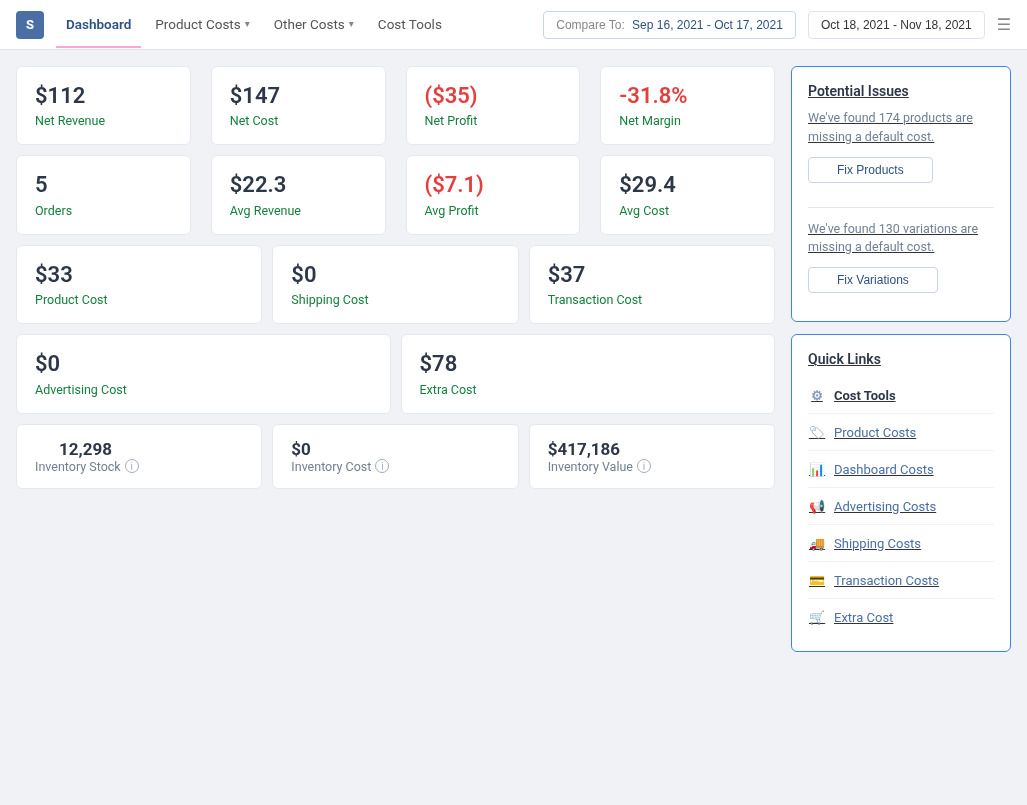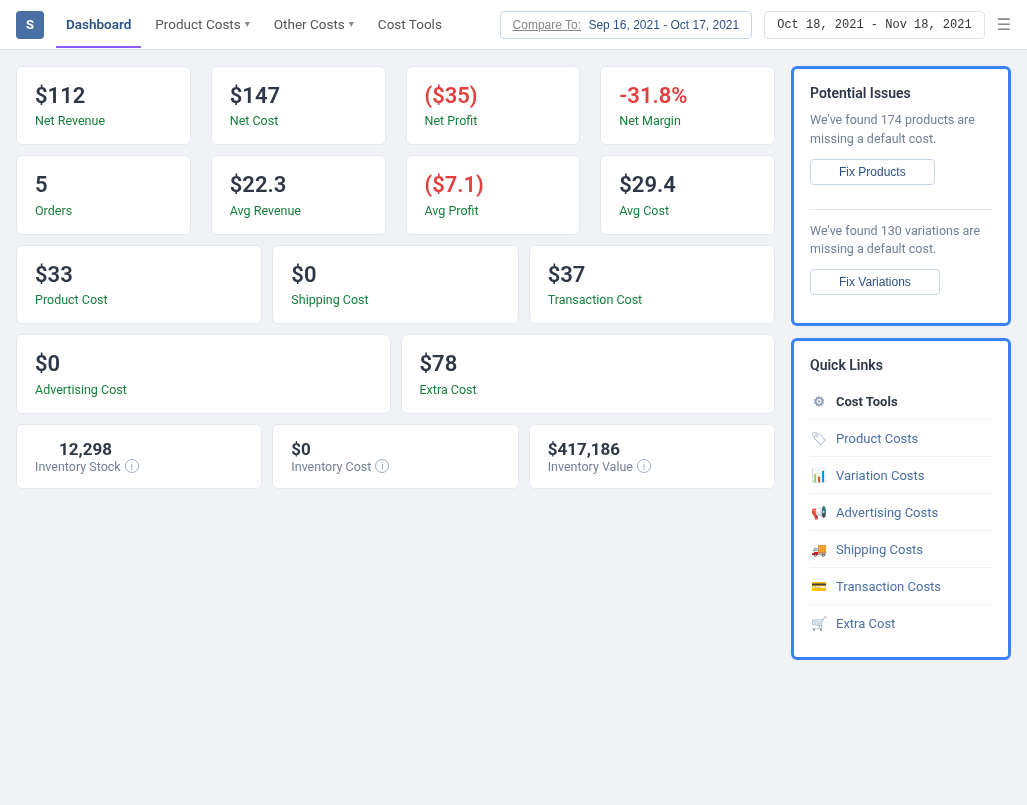--- a/index.html
+++ b/index.html
@@ -33,50 +33,49 @@
       padding: 14px 10px;
       cursor: pointer;
       color: #555;
       font-size: 13.5px;
       display: flex; align-items: center; gap: 4px;
       border-bottom: 2px solid transparent;
       white-space: nowrap;
     }
     .nav-item.active {
       color: #2c5282;
-      border-bottom: 2px solid #8b5cf6;
+      border-bottom: 2px solid #f9a8d4;
       font-weight: 600;
     }
     .nav-item .caret {
       font-size: 10px;
       color: #888;
     }
     .nav-spacer { flex: 1; }
     .nav-compare {
       border: 1px solid #c8d5e8;
       border-radius: 4px;
       padding: 6px 12px;
       font-size: 12px;
       color: #2c5282;
       background: #fff;
       cursor: pointer;
       white-space: nowrap;
     }
-    .nav-compare span.label { color: #888; margin-right: 4px; text-decoration: underline; }
+    .nav-compare span.label { color: #888; margin-right: 4px; }
     .nav-daterange {
       border: 1px solid #dde3ec;
       border-radius: 4px;
       padding: 6px 12px;
       font-size: 12px;
       color: #333;
       background: #fff;
       cursor: pointer;
       margin-left: 8px;
       white-space: nowrap;
-      font-family: Liberation Mono, monospace;
     }
     .nav-menu-icon {
       margin-left: 8px;
       cursor: pointer;
       color: #888;
       font-size: 16px;
     }
 
     
     .page-content {
@@ -176,23 +175,24 @@
       font-size: 10px;
       color: #a0aec0;
       cursor: pointer;
       flex-shrink: 0;
     }
 
     
     .sidebar-card {
       background: #fff;
       border-radius: 6px;
-      border: 3px solid #3b82f6;
+      border: 1px solid #3b82f6;
       padding: 16px;
       margin-bottom: 12px;
+      text-decoration: underline;
     }
     .sidebar-card h3 {
       font-size: 14px;
       font-weight: 600;
       color: #2d3748;
       margin-bottom: 10px;
     }
     .sidebar-card p {
       font-size: 12.5px;
       color: #718096;
@@ -400,21 +400,21 @@
         <li class="bold">
           <span class="ql-icon">⚙</span>
           <span>Cost Tools</span>
         </li>
         <li>
           <span class="ql-icon">🏷</span>
           <span>Product Costs</span>
         </li>
         <li>
           <span class="ql-icon">📊</span>
-          <span>Variation Costs</span>
+          <span>Dashboard Costs</span>
         </li>
         <li>
           <span class="ql-icon">📢</span>
           <span>Advertising Costs</span>
         </li>
         <li>
           <span class="ql-icon">🚚</span>
           <span>Shipping Costs</span>
         </li>
         <li>

